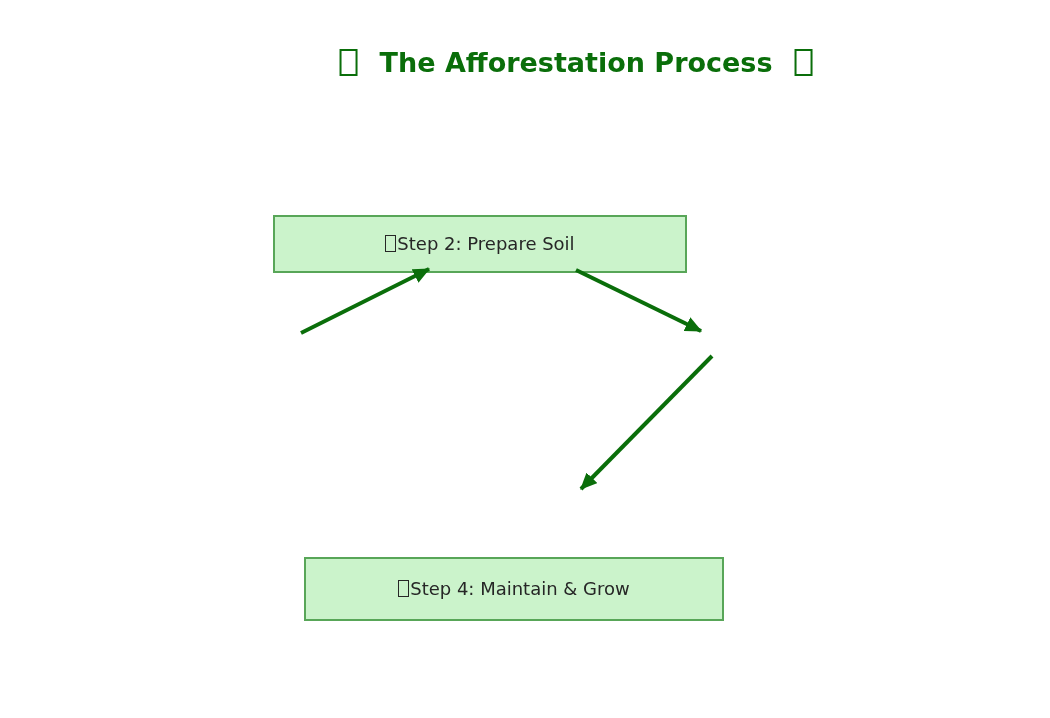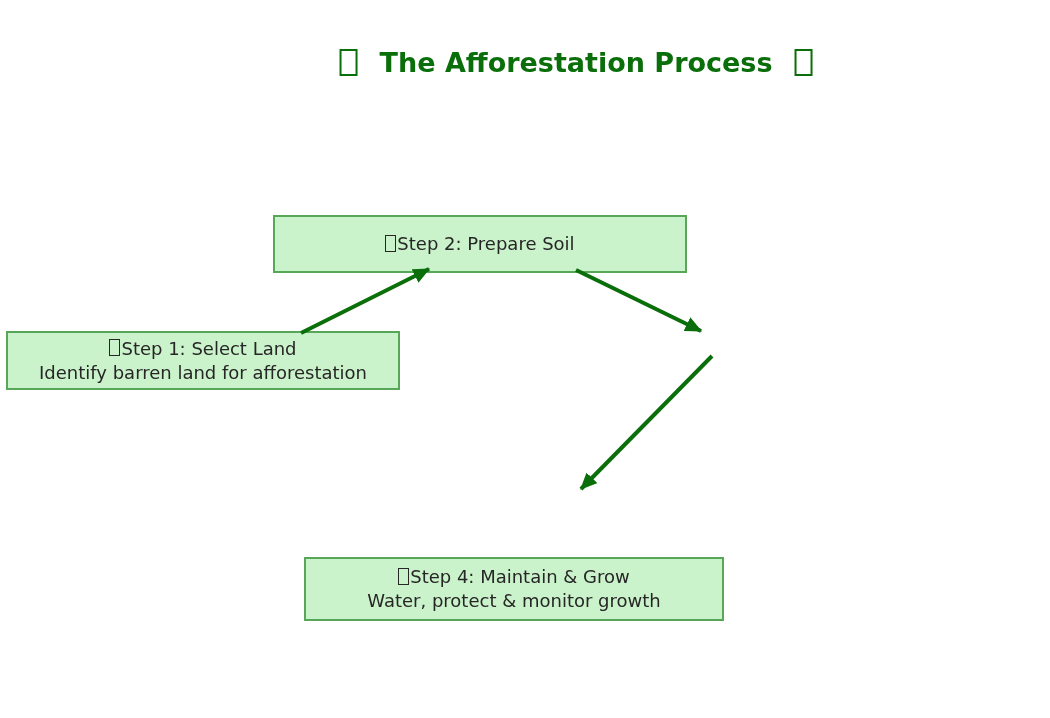--- a/index.html
+++ b/index.html
@@ -95,42 +95,34 @@
 <body>
 
 <div class="canvas">
 
   <div class="title">
     <span class="tofu-lg"></span>
     <span>The Afforestation Process</span>
     <span class="tofu-lg"></span>
   </div>
 
-  <div class="node" id="node-step-1">
-    <div class="node-line1">
-      <span class="tofu-sm"></span>
-      <span>Step 1: Select Land</span>
-    </div>
-    <div>Identify barren land for afforestation</div>
-  </div>
 
   <div class="node" id="node-step-2">
     <div class="node-line1">
       <span class="tofu-sm"></span>
       <span>Step 2: Prepare Soil</span>
     </div>
   </div>
 
 
   <div class="node" id="node-step-4">
     <div class="node-line1">
       <span class="tofu-sm"></span>
       <span>Step 4: Maintain &amp; Grow</span>
     </div>
-    <div>Water, protect &amp; monitor growth</div>
   </div>
 
   <svg class="arrows" viewBox="0 0 1050 718" xmlns="http://www.w3.org/2000/svg">
     <defs>
       <marker id="ah" markerWidth="4.2" markerHeight="3.8" refX="3.9" refY="1.9" orient="auto">
         <path class="arrow-head" d="M0,0 L4.2,1.9 L0,3.8 z"></path>
       </marker>
     </defs>
     <line class="arrow-line" x1="301" y1="333" x2="429" y2="269" marker-end="url(#ah)"></line>
     <line class="arrow-line" x1="576" y1="270" x2="701" y2="331" marker-end="url(#ah)"></line>

